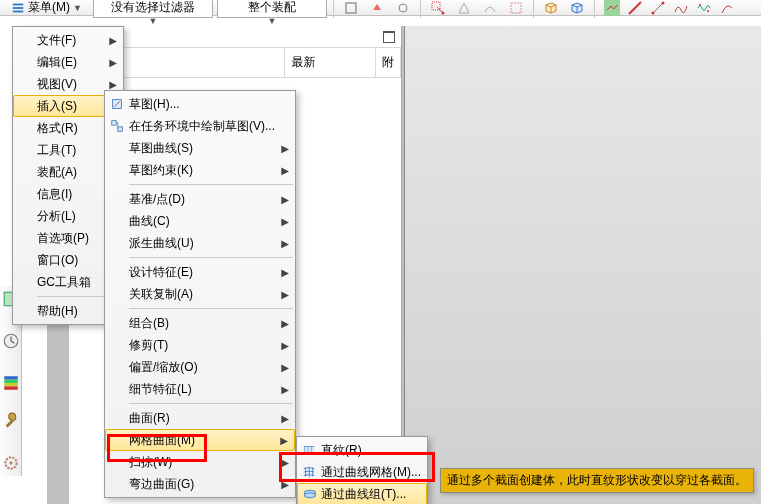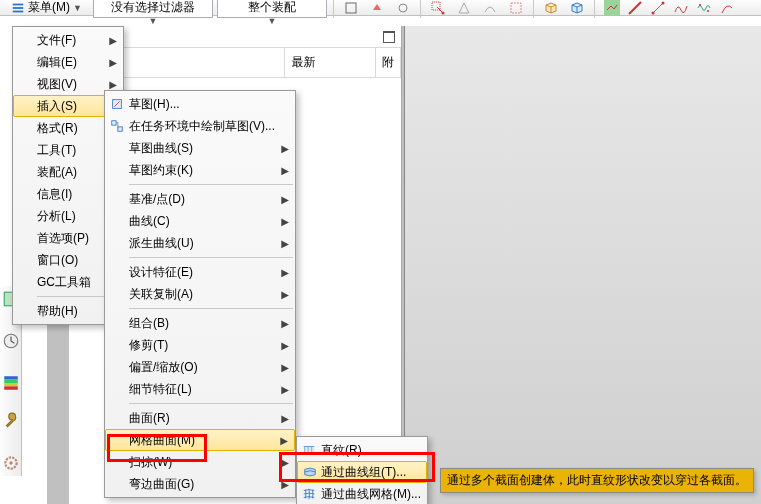--- a/index.html
+++ b/index.html
@@ -372,35 +372,35 @@
 <div class="menu-col menu3" id="menu3">
     <div class="mitem">
       <span class="micon">
         <svg width="14" height="14" viewBox="0 0 16 16">
           <path d="M2 4 L14 4 M2 12 L14 12 M3 4 L3 12 M7 4 L7 12 M11 4 L11 12" stroke="#3a78c2" fill="none"></path>
           <rect x="2" y="4" width="12" height="8" fill="#bcd9f4" fill-opacity=".5"></rect>
         </svg>
       </span>
       <span class="lbl">直纹(R)...</span>
     </div>
+    <div class="mitem">
+      <span class="micon">
+        <svg width="14" height="14" viewBox="0 0 16 16">
+          <path d="M2 4 Q8 2 14 4 M2 8 Q8 6 14 8 M2 12 Q8 10 14 12 M4 3 Q5 8 4 13 M8 2 Q9 8 8 14 M12 3 Q13 8 12 13" stroke="#3a78c2" fill="none"></path>
+        </svg>
+      </span>
+      <span class="lbl">通过曲线网格(M)...</span>
+    </div>
     <div class="mitem hot">
       <span class="micon">
         <svg width="14" height="14" viewBox="0 0 16 16">
           <path d="M2 5 Q8 2 14 5 L14 11 Q8 14 2 11 Z" fill="#bcd9f4" stroke="#3a78c2"></path>
           <path d="M2 8 Q8 5 14 8" stroke="#3a78c2" fill="none"></path>
         </svg>
       </span>
       <span class="lbl">通过曲线组(T)...</span>
     </div>
-    <div class="mitem">
-      <span class="micon">
-        <svg width="14" height="14" viewBox="0 0 16 16">
-          <path d="M2 4 Q8 2 14 4 M2 8 Q8 6 14 8 M2 12 Q8 10 14 12 M4 3 Q5 8 4 13 M8 2 Q9 8 8 14 M12 3 Q13 8 12 13" stroke="#3a78c2" fill="none"></path>
-        </svg>
-      </span>
-      <span class="lbl">通过曲线网格(M)...</span>
-    </div>
   </div>
 
 <div class="redbox red1"></div>
 <div class="redbox red2"></div>
 
 <div class="tooltip">通过多个截面创建体，此时直纹形状改变以穿过各截面。</div>
 
 </body></html>

